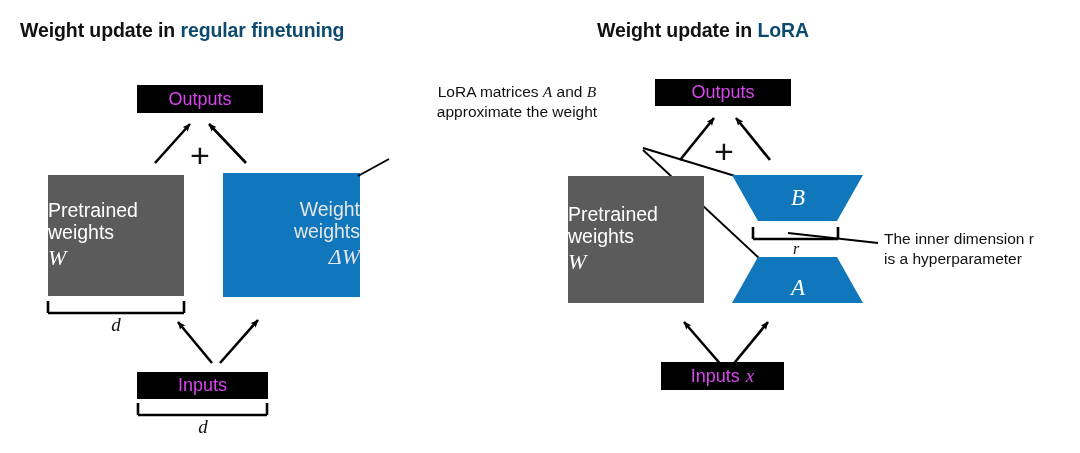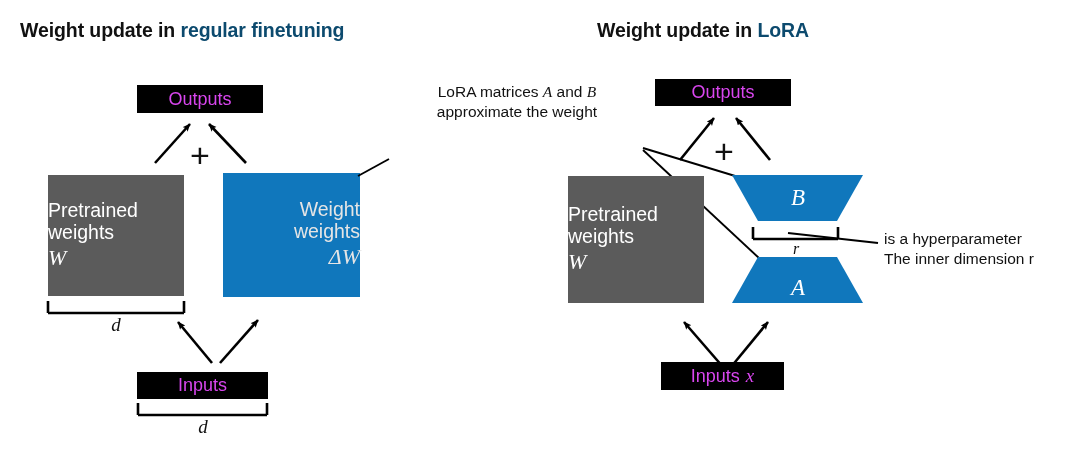--- a/index.html
+++ b/index.html
@@ -130,22 +130,22 @@
     <path d="M2,1 L2,13 M2,13 L87,13 M87,13 L87,1" stroke="#000" stroke-width="2.6" fill="none"></path>
   </svg>
   <div class="abs rlbl" style="left:751px;top:240px;width:90px;">r</div>
 
   <svg class="abs" style="left:730px;top:256px;" width="136" height="50">
     <polygon points="28,1 107,1 133,47 2,47" fill="#1077bc"></polygon>
   </svg>
   <div class="abs mathv" style="left:730px;top:274px;width:136px;text-align:center;color:#ffffff;font-size:23px;">A</div>
 
   <div class="abs noteL" style="left:884px;top:229px;">
+    <div><span>The inner dimension </span><span class="mi">r</span></div>
     <div>is a hyperparameter</div>
-    <div><span>The inner dimension </span><span class="mi">r</span></div>
   </div>
 
   <div class="abs blackbox" style="left:661px;top:362px;width:123px;height:28px;">
     <span>Inputs</span>
     <span class="mathv" style="font-size:19px;margin-left:6px;">x</span>
   </div>
 
 </div>
 
 </body></html>

